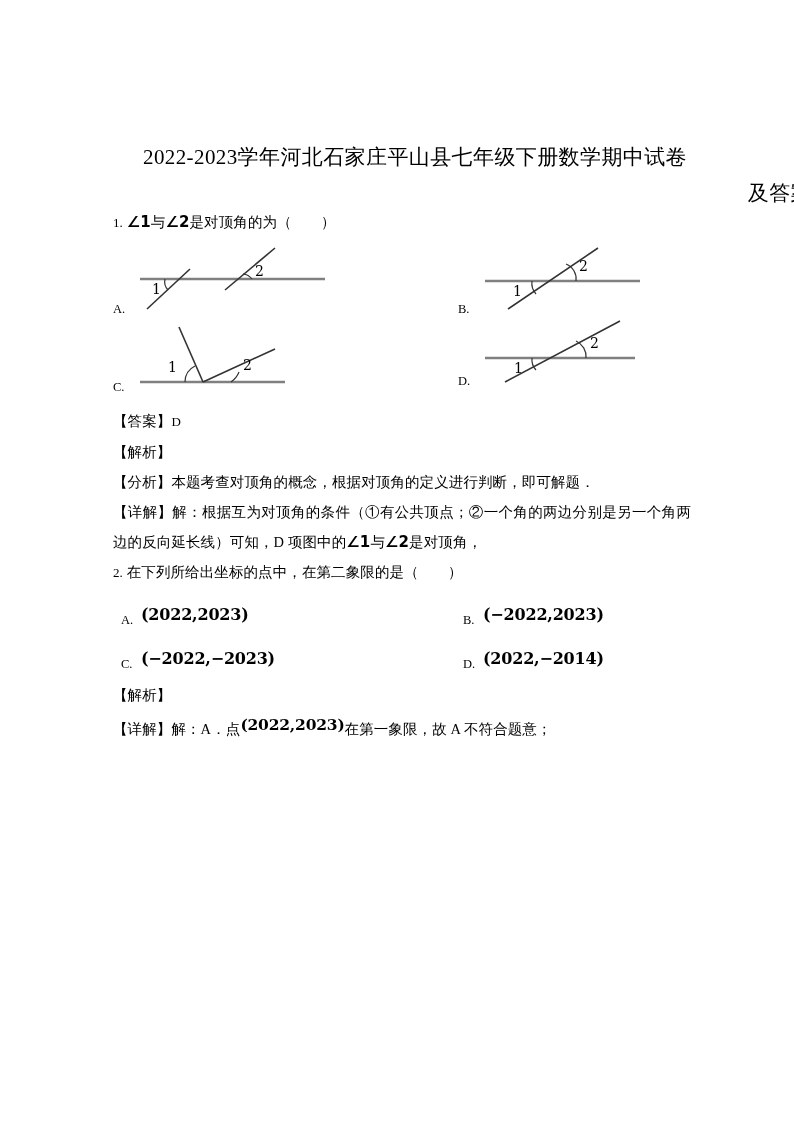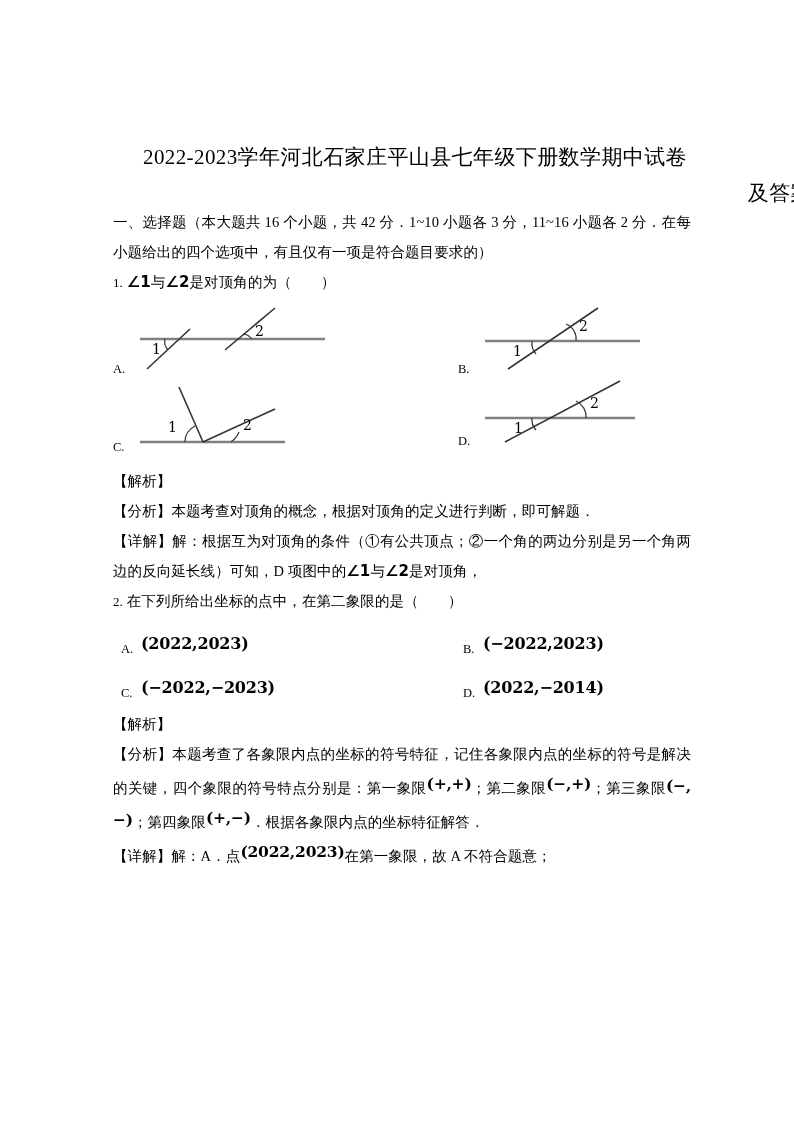--- a/index.html
+++ b/index.html
@@ -137,21 +137,20 @@
 
 <div class="page">
 
   <h1 class="doc-title">
     <span>2022-2023学年河北石家庄平山县七年级下册数学期中试卷</span>
     <span class="line2">及答案</span>
   </h1>
 
   <div class="body-col">
 
-    <p class="para">一、选择题（本大题共 16 个小题，共 42 分．1~10 小题各 3 分，11~16 小题各 2 分．在每小题给出的四个选项中，有且仅有一项是符合题目要求的）</p>
 
     <p class="para q-stem">
       <span class="latin">1.</span>
       <span class="angle-sym">∠1</span><span>与</span><span class="angle-sym">∠2</span><span>是对顶角的为（　　）</span>
     </p>
 
     <div class="fig-grid">
 
       <div class="fig-cell a">
         <span class="opt-letter">A.</span>
@@ -198,20 +197,23 @@
           <line x1="25" y1="64" x2="140" y2="3" stroke="#333333" stroke-width="1.6"></line>
           <path d="M 52 40 A 15 15 0 0 0 56 52" fill="none" stroke="#333333" stroke-width="1.2"></path>
           <path d="M 96 23 A 17 17 0 0 1 106 40" fill="none" stroke="#333333" stroke-width="1.2"></path>
           <text x="34" y="55" font-family="DejaVu Serif, serif" font-size="14" fill="#000">1</text>
           <text x="110" y="30" font-family="DejaVu Serif, serif" font-size="14" fill="#000">2</text>
         </svg>
       </div>
 
     </div>
 
+    <p class="para ans-line">
+      <span>【答案】</span><span class="latin">D</span>
+    </p>
 
     <p class="para sect">【解析】</p>
 
     <p class="para">
       <span>【分析】</span><span>本题考查对顶角的概念，根据对顶角的定义进行判断，即可解题．</span>
     </p>
 
     <p class="para">
       <span>【详解】</span><span>解：根据互为对顶角的条件（①有公共顶点；②一个角的两边分别是另一个角两边的反向延长线）可知，D 项图中的</span><span class="angle-sym">∠1</span><span>与</span><span class="angle-sym">∠2</span><span>是对顶角，</span>
     </p>
@@ -237,23 +239,20 @@
       </div>
       <div class="opt-cell d">
         <span class="lt">D.</span>
         <span class="val">(2022,−2014)</span>
       </div>
     </div>
 
 
     <p class="para sect">【解析】</p>
 
-    <p class="para">
-      <span>【分析】</span><span>本题考查了各象限内点的坐标的符号特征，记住各象限内点的坐标的符号是解决的关键，四个象限的符号特点分别是：第一象限</span><span class="mathy sup">(+,+)</span><span>；第二象限</span><span class="mathy sup">(−,+)</span><span>；第三象限</span><span class="mathy">(−,−)</span><span>；第四象限</span><span class="mathy sup">(+,−)</span><span>．根据各象限内点的坐标特征解答．</span>
-    </p>
 
     <p class="para">
       <span>【详解】</span><span>解：A．点</span><span class="mathy sup">(2022,2023)</span><span>在第一象限，故 A 不符合题意；</span>
     </p>
 
 
 
   </div>
 </div>
 

